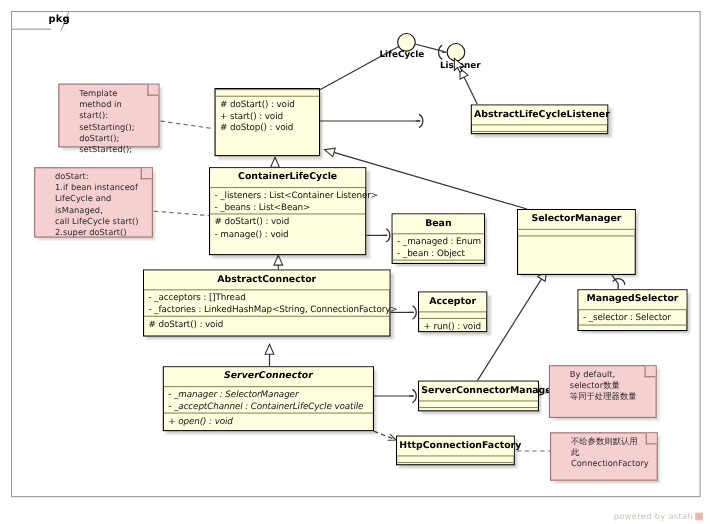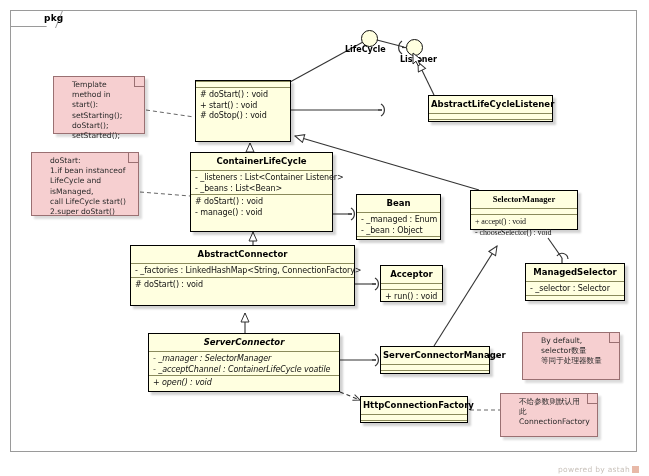--- a/index.html
+++ b/index.html
@@ -267,45 +267,42 @@
     <div class="name">Bean</div>
     <div class="sep"></div>
     <div class="compart">
       <div class="row">- _managed : Enum</div>
       <div class="row">- _bean : Object</div>
     </div>
     <div class="sep"></div>
     <div class="compart empty"></div>
   </div>
 
-  <div class="cls" style="left:470px; top:190px; width:108px; height:40px;font-family:Liberation Serif, serif;">
+  <div class="cls" style="left:470px; top:190px; width:108px; height:60px;">
     <div class="name">SelectorManager</div>
     <div class="sep"></div>
     <div class="compart empty"></div>
     <div class="sep"></div>
-    <div class="compart">
-      <div class="row">+ accept() : void</div>
-      <div class="row">- chooseSelector() : void</div>
-    </div>
   </div>
 
   <div class="cls" style="left:525px; top:263px; width:100px; height:38px;">
     <div class="name">ManagedSelector</div>
     <div class="sep"></div>
     <div class="compart">
       <div class="row">- _selector : Selector</div>
     </div>
     <div class="sep"></div>
     <div class="compart empty"></div>
   </div>
 
   <div class="cls" style="left:130px; top:245px; width:225px; height:61px;">
     <div class="name">AbstractConnector</div>
     <div class="sep"></div>
     <div class="compart">
+      <div class="row">- _acceptors : []Thread</div>
       <div class="row">- _factories : LinkedHashMap&lt;String, ConnectionFactory&gt;</div>
     </div>
     <div class="sep"></div>
     <div class="compart">
       <div class="row"># doStart() : void</div>
     </div>
   </div>
 
   <div class="cls" style="left:380px; top:265px; width:63px; height:37px;">
     <div class="name">Acceptor</div>
@@ -357,21 +354,21 @@
 
   <div class="note" style="left:31px; top:152px; width:108px; height:64px;">
     <div class="fold"></div>
     <div class="txt">doStart:
 1.if bean instanceof
 LifeCycle and isManaged,
 call LifeCycle start()
 2.super doStart()</div>
   </div>
 
-  <div class="note" style="left:499px; top:332px; width:98px; height:48px;margin-left:23px;">
+  <div class="note" style="left:499px; top:332px; width:98px; height:48px;">
     <div class="fold"></div>
     <div class="txt">By default, selector数量
 等同于处理器数量</div>
   </div>
 
   <div class="note" style="left:500px; top:393px; width:98px; height:44px;">
     <div class="fold"></div>
     <div class="txt">不给参数则默认用此
 ConnectionFactory</div>
   </div>

